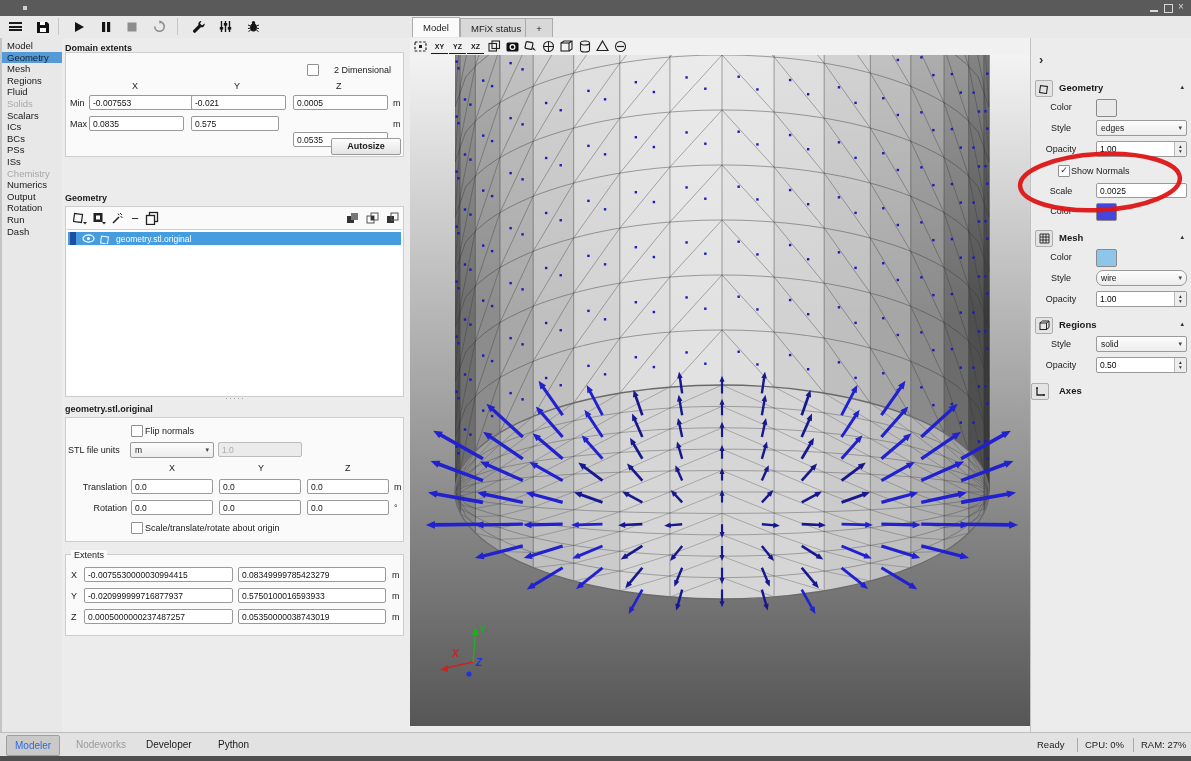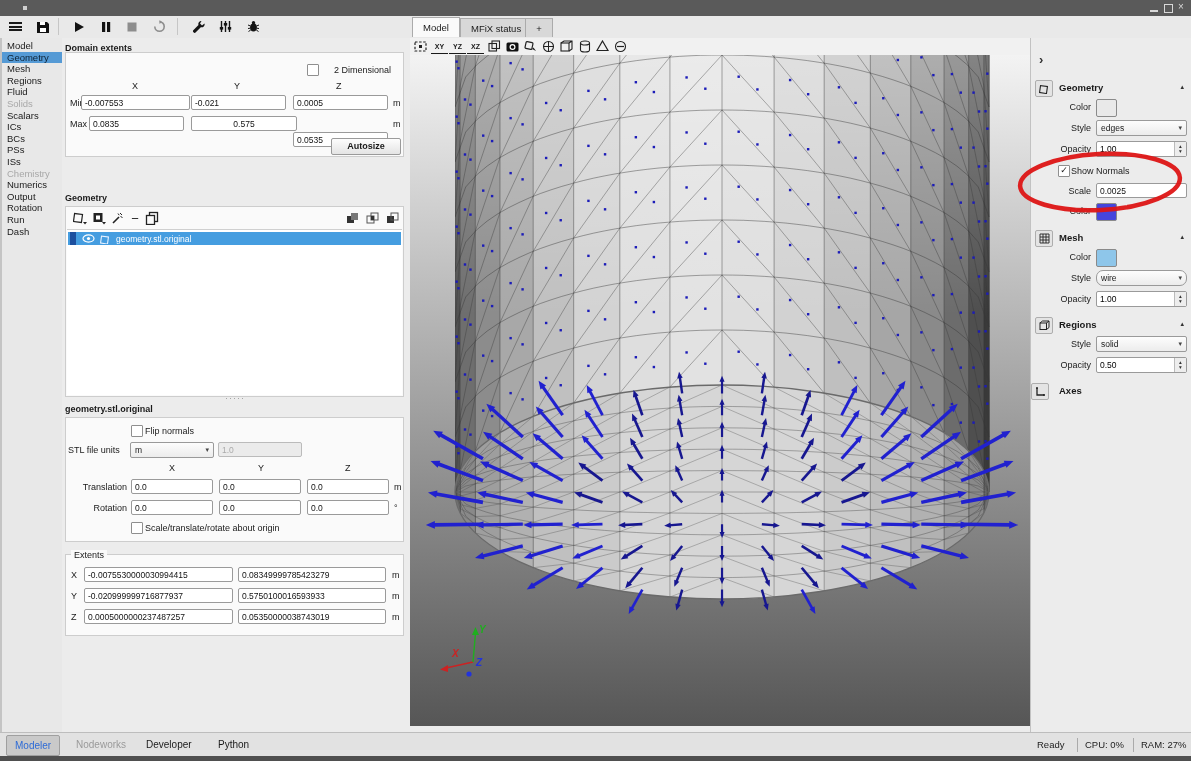--- a/index.html
+++ b/index.html
@@ -58,21 +58,21 @@
   .splitdots{position:absolute;color:#9a9a9a;font-size:9px;letter-spacing:1px;}
   
   .viewport{left:410px;top:55px;width:620px;height:671px;cursor:crosshair;}
   
   .rpanel{left:1030px;top:38px;width:161px;height:694px;background:#ececec;border-left:1px solid #c2c2c2;}
   .rhdr{position:absolute;left:0;width:161px;height:16px;}
   .rhdr .ricon{position:absolute;left:4px;top:0;width:16px;height:15px;border:1px solid #adadad;border-radius:2px;
        background:#e4e4e4;display:flex;align-items:center;justify-content:center;}
   .rhdr .rt{position:absolute;left:28px;top:2px;font-weight:bold;font-size:9.5px;}
   .rhdr .coll{position:absolute;right:8px;top:3px;font-size:7px;color:#333;cursor:pointer;}
-  .rlbl{position:absolute;width:60px;text-align:right;font-size:9px;}
+  .rlbl{position:absolute;width:60px;text-align:center;font-size:9px;}
   .swatch{position:absolute;width:19px;height:16px;border:1px solid #8a8a8a;border-radius:2px;cursor:pointer;}
   
   .statusbar{left:0;top:732px;width:1191px;height:24px;background:#e2e2e2;border-top:1px solid #bdbdbd;}
   .mode{top:2px;height:19px;padding:0 8px;display:flex;align-items:center;font-size:10px;cursor:pointer;border-radius:2px;}
   .mode.active{background:#c9c9c9;border:1px solid #9f9f9f;color:#2e6bd6;}
   .mode.dis{color:#9a9a9a;cursor:default;}
   .ssep{top:5px;width:1px;height:14px;background:#aaa;}
   .sinfo{top:6px;font-size:9.5px;color:#222;}
   .bottomstrip{left:0;top:756px;width:1191px;height:5px;background:#4f4f4f;}
   .annot{pointer-events:none;z-index:60;}
@@ -266,27 +266,27 @@
 <div class="abs lpanel">
 
   <div class="abs gtitle" style="left:3px;top:5px;">Domain extents</div>
   <div class="abs gbox" style="left:3px;top:14px;width:337px;height:103px;">
     <div class="chk" style="left:241px;top:11px;"></div>
     <div class="lbl" style="left:268px;top:12px;">2 Dimensional</div>
     <div class="hdr" style="left:66px;top:28px;">X</div>
     <div class="hdr" style="left:168px;top:28px;">Y</div>
     <div class="hdr" style="left:270px;top:28px;">Z</div>
     <div class="lbl" style="left:4px;top:45px;">Min</div>
-    <input class="fld" style="left: 15px; top: 42px; width: 109px;" value="-0.007553">
+    <input class="fld" style="left: 23px; top: 42px; width: 109px;" value="-0.007553">
     <input class="fld" style="left: 125px; top: 42px; width: 95px;" value="-0.021">
     <input class="fld" style="left: 227px; top: 42px; width: 95px;" value="0.0005">
     <div class="lbl" style="left:327px;top:45px;">m</div>
     <div class="lbl" style="left:4px;top:66px;">Max</div>
     <input class="fld" style="left: 23px; top: 63px; width: 95px;" value="0.0835">
-    <input class="fld" style="left: 125px; top: 63px; width: 106px; text-align: center;" value="0.575">
+    <input class="fld" style="left: 125px; top: 63px; width: 88px;" value="0.575">
     <input class="fld" style="left: 227px; top: 63px; width: 95px; margin-top: 16px;" value="0.0535">
     <div class="lbl" style="left:327px;top:66px;">m</div>
     <div class="btn" style="left:265px;top:85px;width:68px;height:15px;line-height:15px;">Autosize</div>
   </div>
 
   <div class="abs gtitle" style="left:3px;top:155px;">Geometry</div>
   <div class="abs gbox" style="left:3px;top:168px;width:337px;height:189px;">
     <div class="gtoolicon" style="left:6px;top:3px;">
       <svg width="15" height="14">
           <rect x="1" y="3" width="8" height="8" fill="none" stroke="#222" stroke-width="1.2" transform="rotate(8 5 7)"></rect>

